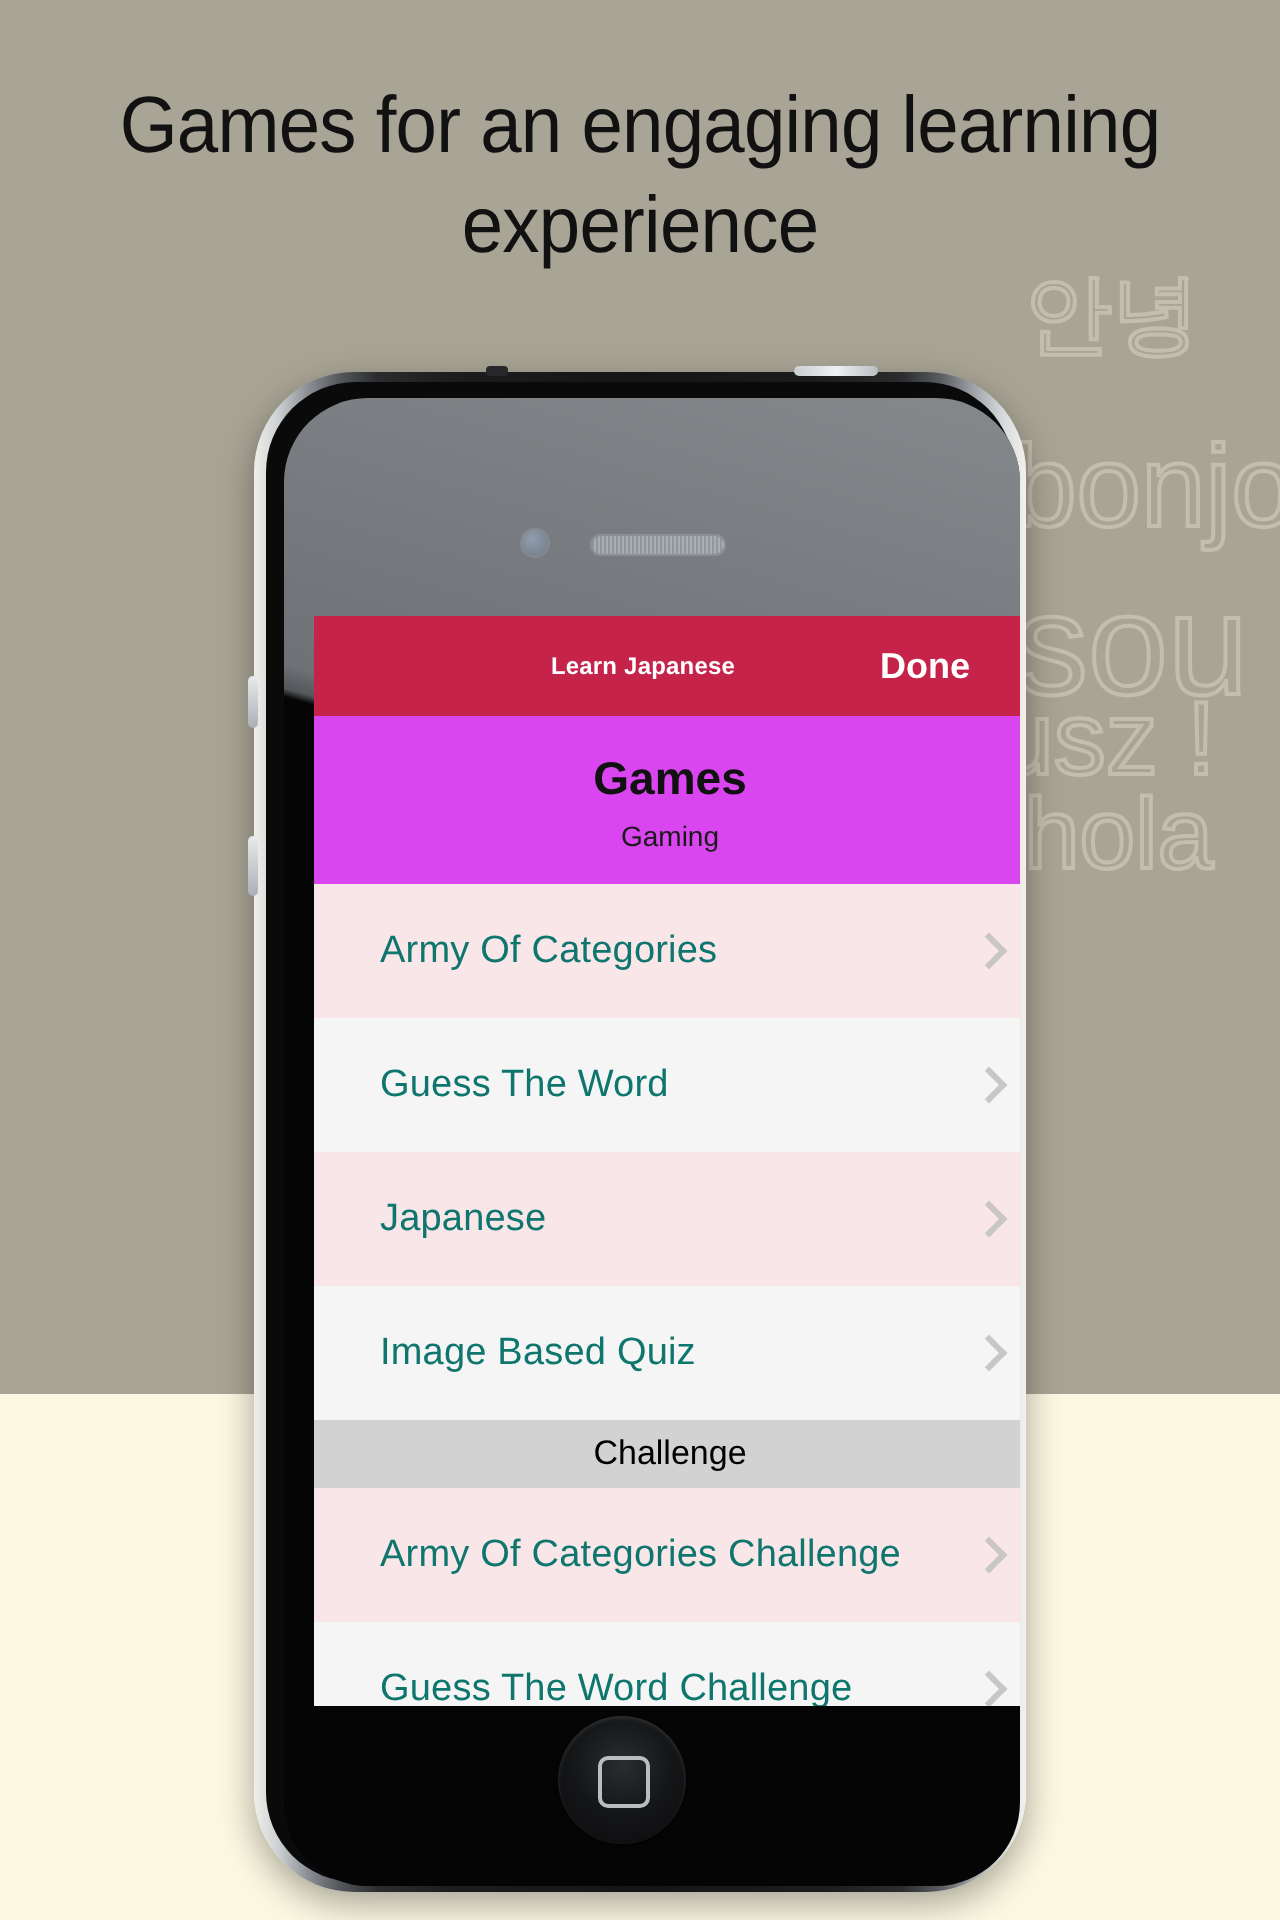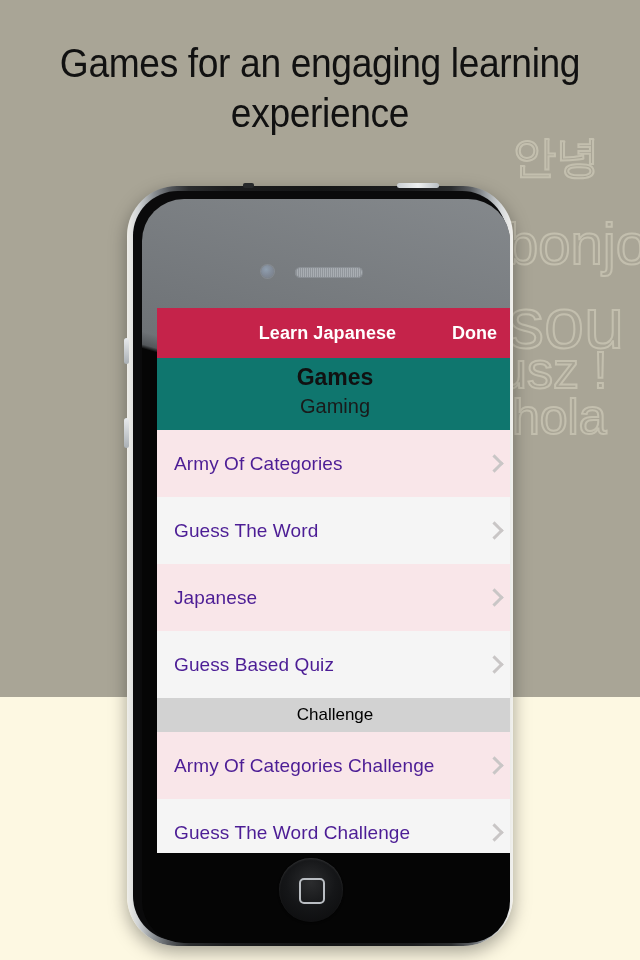--- a/index.html
+++ b/index.html
@@ -158,48 +158,48 @@
     position: relative;
     height: 50px;
     background: #c5234a;
     display: flex;
     align-items: center;
   }
   .nav-title {
     flex: 1;
     text-align: center;
     color: #ffffff;
-    font-size: 18px;
+    font-size: 12px;
     font-weight: bold;
     letter-spacing: 0.1px;
     padding-left: 46px;
   }
   .nav-done {
     color: #ffffff;
     font-size: 18px;
     font-weight: bold;
-    padding-right: 16px;
+    padding-right: 28px;
     cursor: pointer;
   }
 
   .header-block {
-    background: #0f766e;
-    padding-top: 4px;
+    background: #d946ef;
+    padding-top: 16px;
     padding-bottom: 10px;
     text-align: center;
   }
   .page-title {
     color: #111111;
     font-size: 23px;
     font-weight: bold;
     line-height: 30px;
   }
   .section-sub {
     color: #1a1a1a;
-    font-size: 20px;
+    font-size: 14px;
     line-height: 28px;
   }
 
   .section-band {
     background: #d2d2d2;
     text-align: center;
     color: #000000;
     font-size: 17px;
     height: 34px;
     line-height: 34px;
@@ -210,24 +210,25 @@
     height: 67px;
     display: flex;
     align-items: center;
     padding: 0 0 0 17px;
     box-sizing: border-box;
     cursor: pointer;
   }
   .row.pink  { background: #f9e6e9; }
   .row.white { background: #f5f5f5; }
   .row-label {
-    color: #4c1d95;
+    color: #0f766e;
     font-size: 19px;
     letter-spacing: 0.1px;
     flex: 1;
+    margin-left: 16px;
   }
   .chev {
     width: 30px;
     height: 67px;
     position: relative;
   }
   .chev::after {
     content: "";
     position: absolute;
     left: 5px; top: 27px;
@@ -335,21 +336,21 @@
               </div>
               <div class="row white">
                 <div class="row-label">Guess The Word</div>
                 <div class="chev"></div>
               </div>
               <div class="row pink">
                 <div class="row-label">Japanese</div>
                 <div class="chev"></div>
               </div>
               <div class="row white">
-                <div class="row-label">Guess Based Quiz</div>
+                <div class="row-label">Image Based Quiz</div>
                 <div class="chev"></div>
               </div>
               <div class="section-band">Challenge</div>
               <div class="row pink">
                 <div class="row-label">Army Of Categories Challenge</div>
                 <div class="chev"></div>
               </div>
               <div class="row white">
                 <div class="row-label">Guess The Word Challenge</div>
                 <div class="chev"></div>

